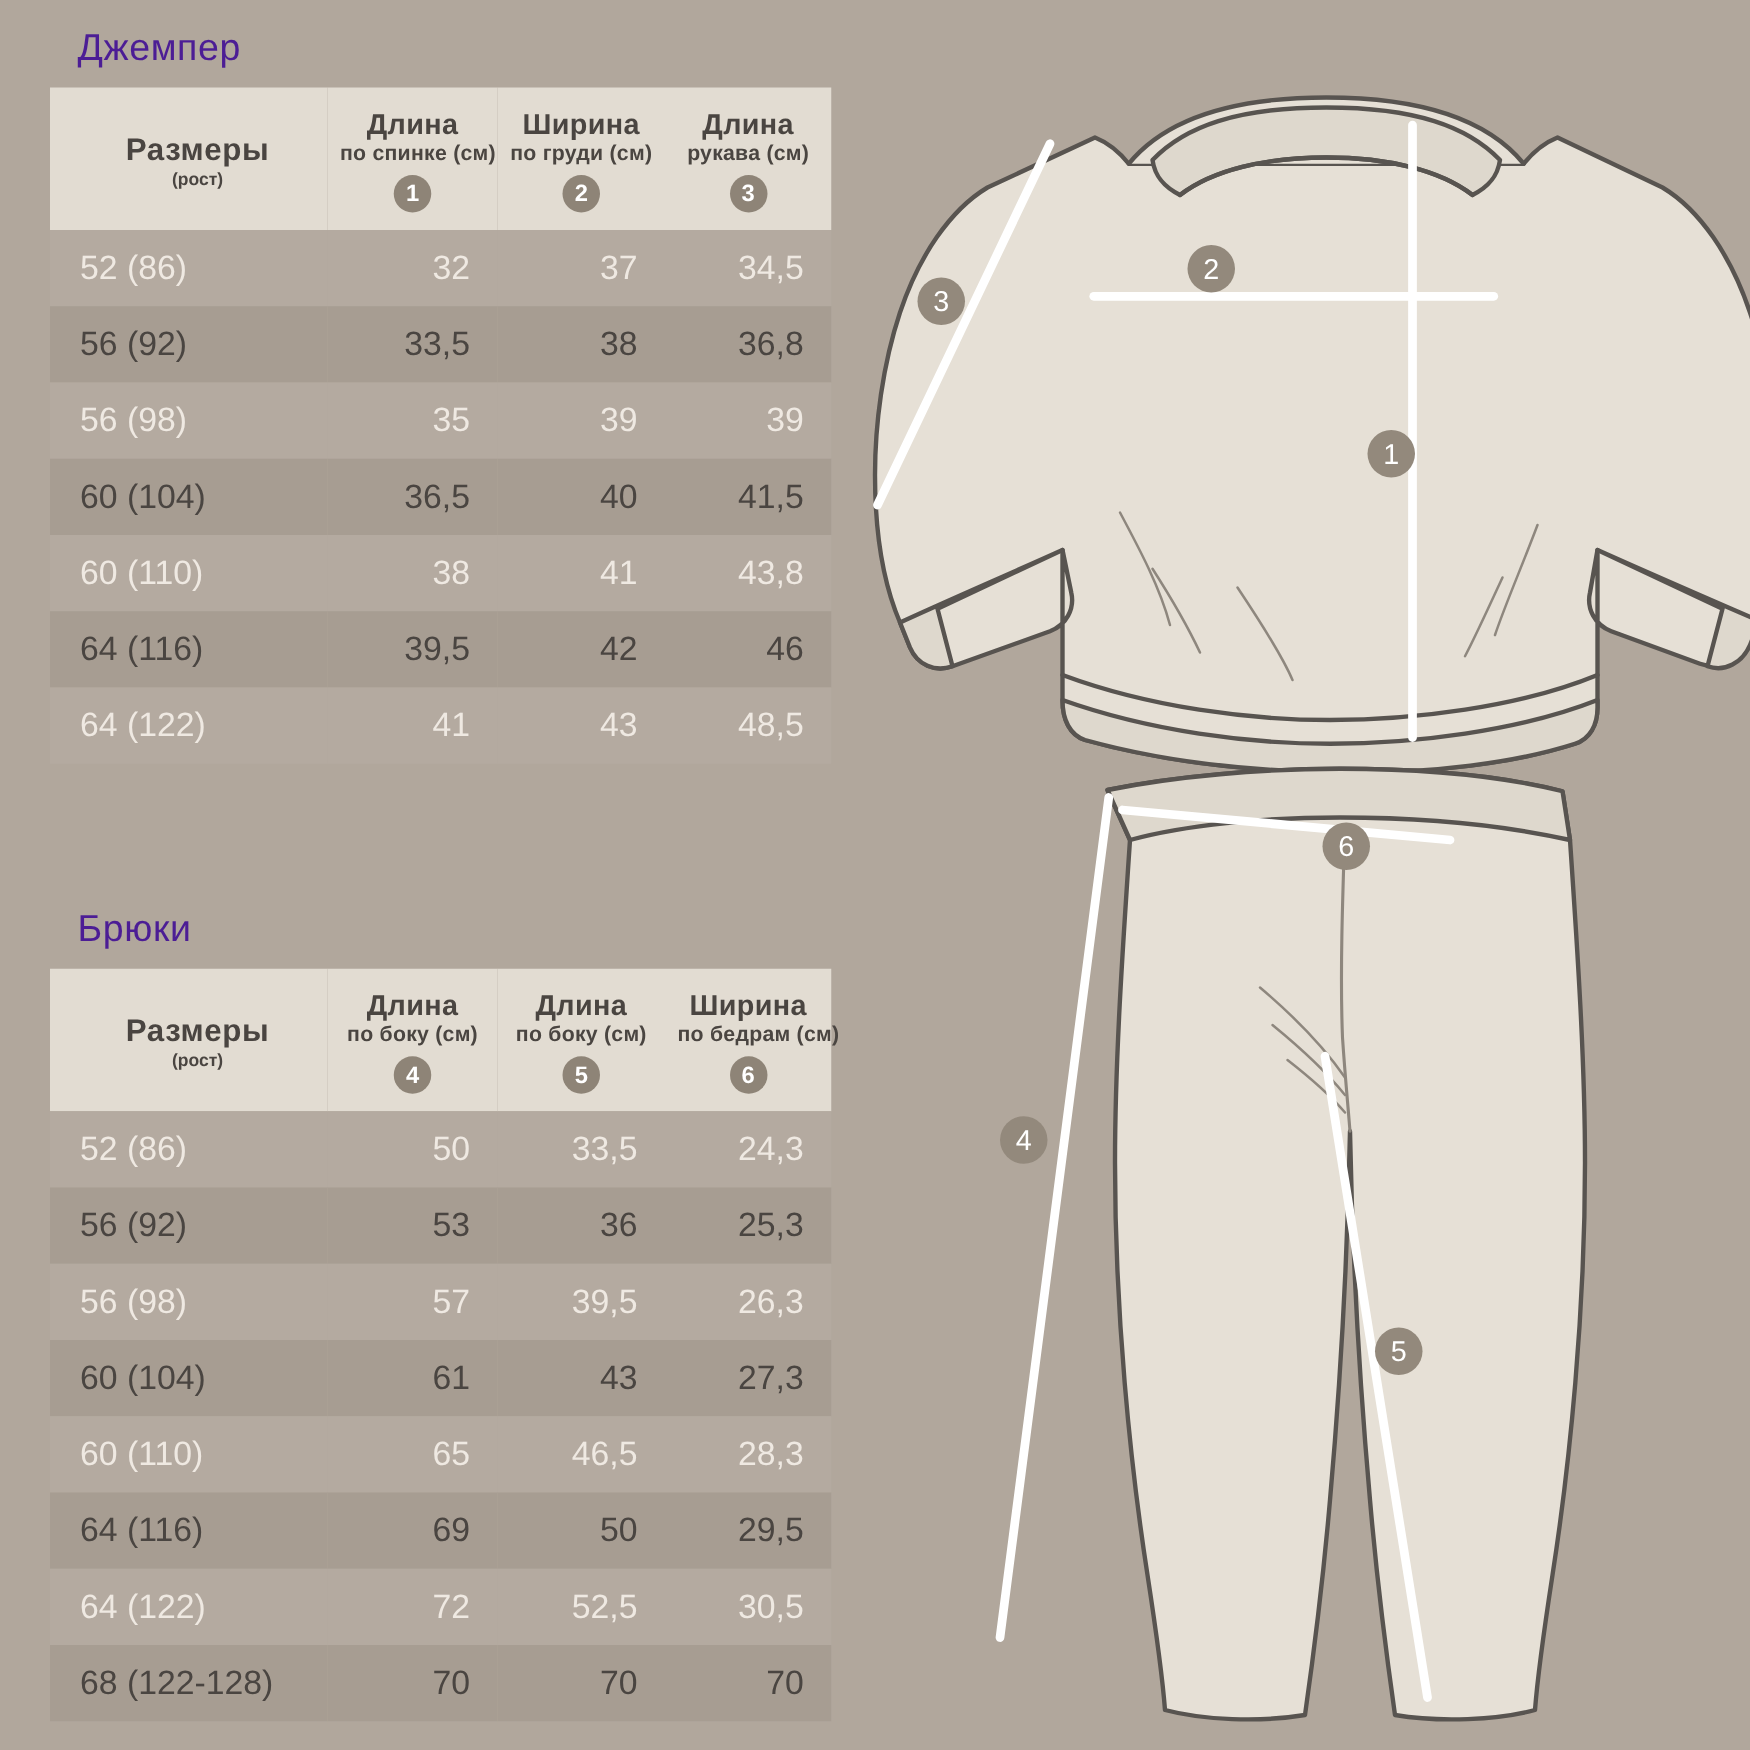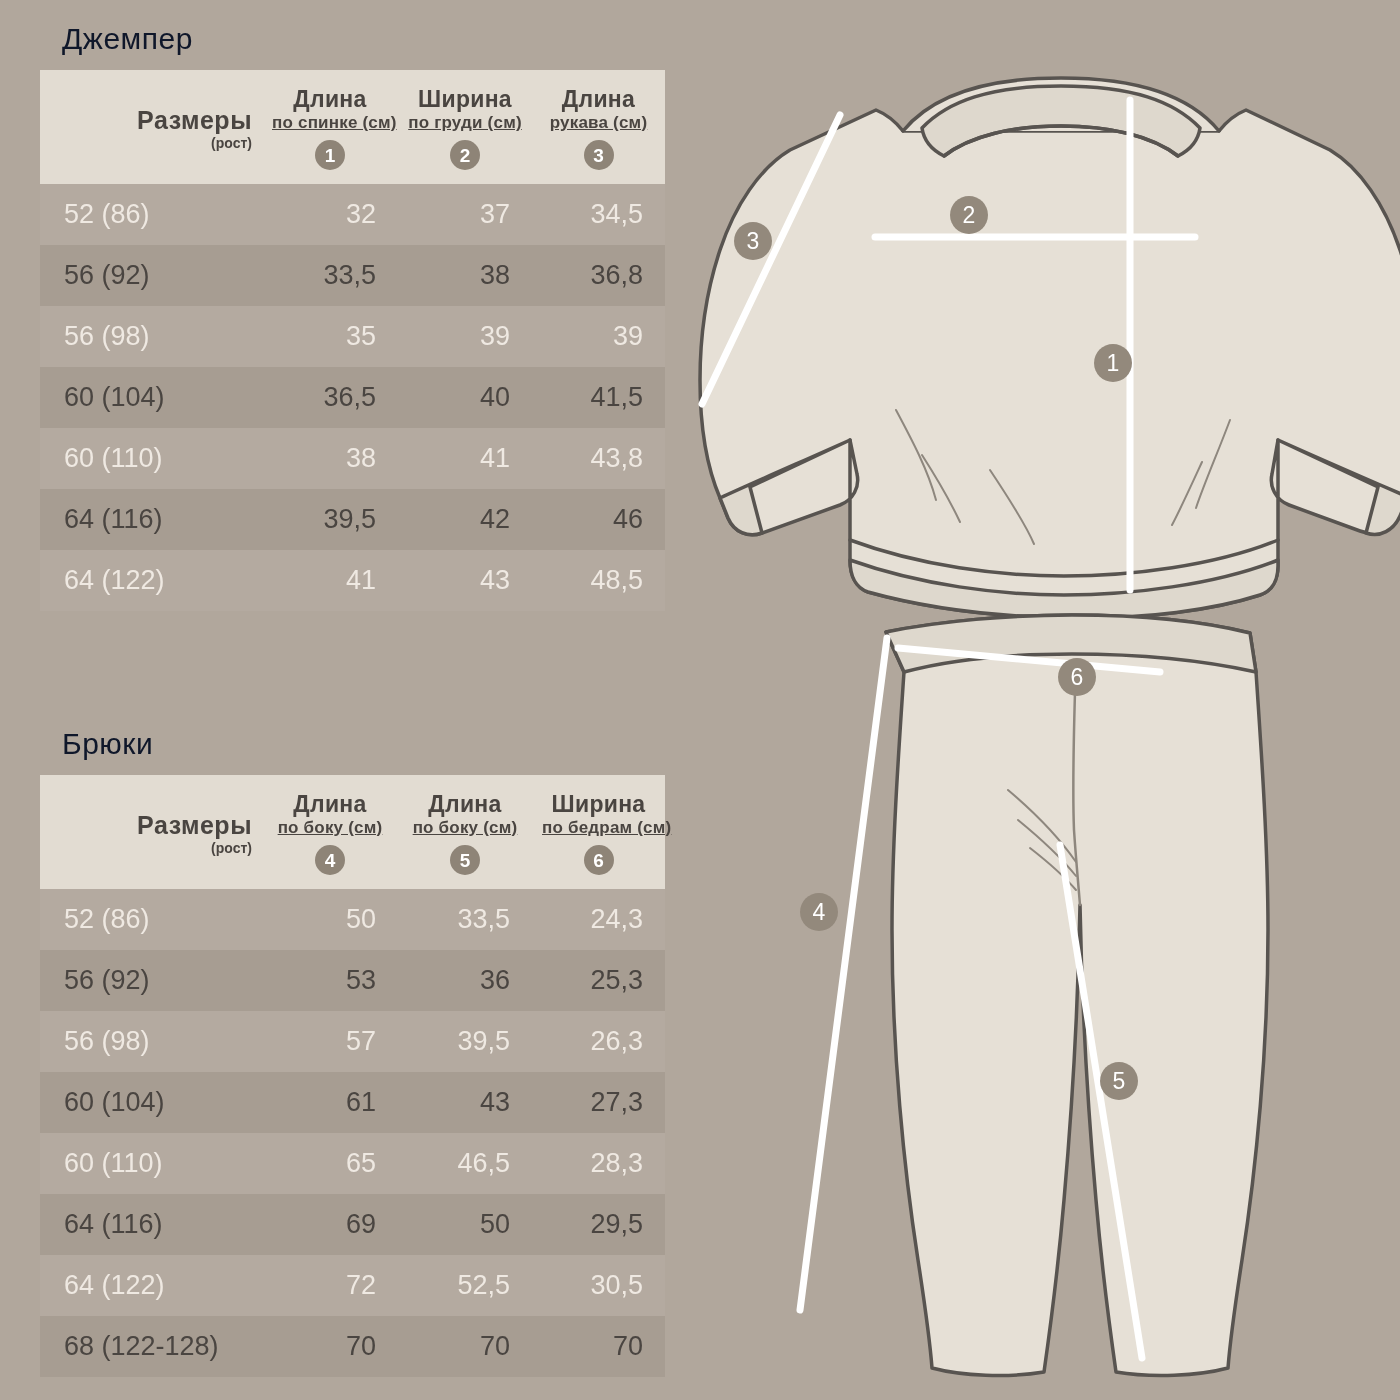--- a/index.html
+++ b/index.html
@@ -22,21 +22,21 @@
   
   .left-col {
     position: absolute;
     left: 40px;
     top: 22px;
     width: 625px;
   }
 
   .section-title {
     font-size: 30px;
-    color: #0f172a;
+    color: #4c1d95;
     letter-spacing: 0.5px;
     margin: 0 0 14px 22px;
     font-weight: 400;
   }
 
   table.size-table {
     border-collapse: collapse;
     width: 625px;
     table-layout: fixed;
   }
@@ -44,33 +44,32 @@
     background: #e2dcd2;
     padding: 0;
     vertical-align: middle;
   }
   .th-inner {
     padding: 16px 10px 14px 10px;
     text-align: center;
     color: #4a4541;
   }
   .th-size {
-    text-align: right;
+    text-align: center;
     padding-left: 24px;
   }
   .th-line1 {
     font-size: 23px;
     letter-spacing: 0.3px;
     white-space: nowrap;
   }
   .th-line2 {
     font-size: 17px;
     letter-spacing: 0.2px;
     white-space: nowrap;
-    text-decoration: underline;
   }
   .th-caps {
     font-size: 25px;
     letter-spacing: 0.5px;
   }
   .th-small {
     font-size: 14px;
   }
   .badge {
     display: inline-flex;

